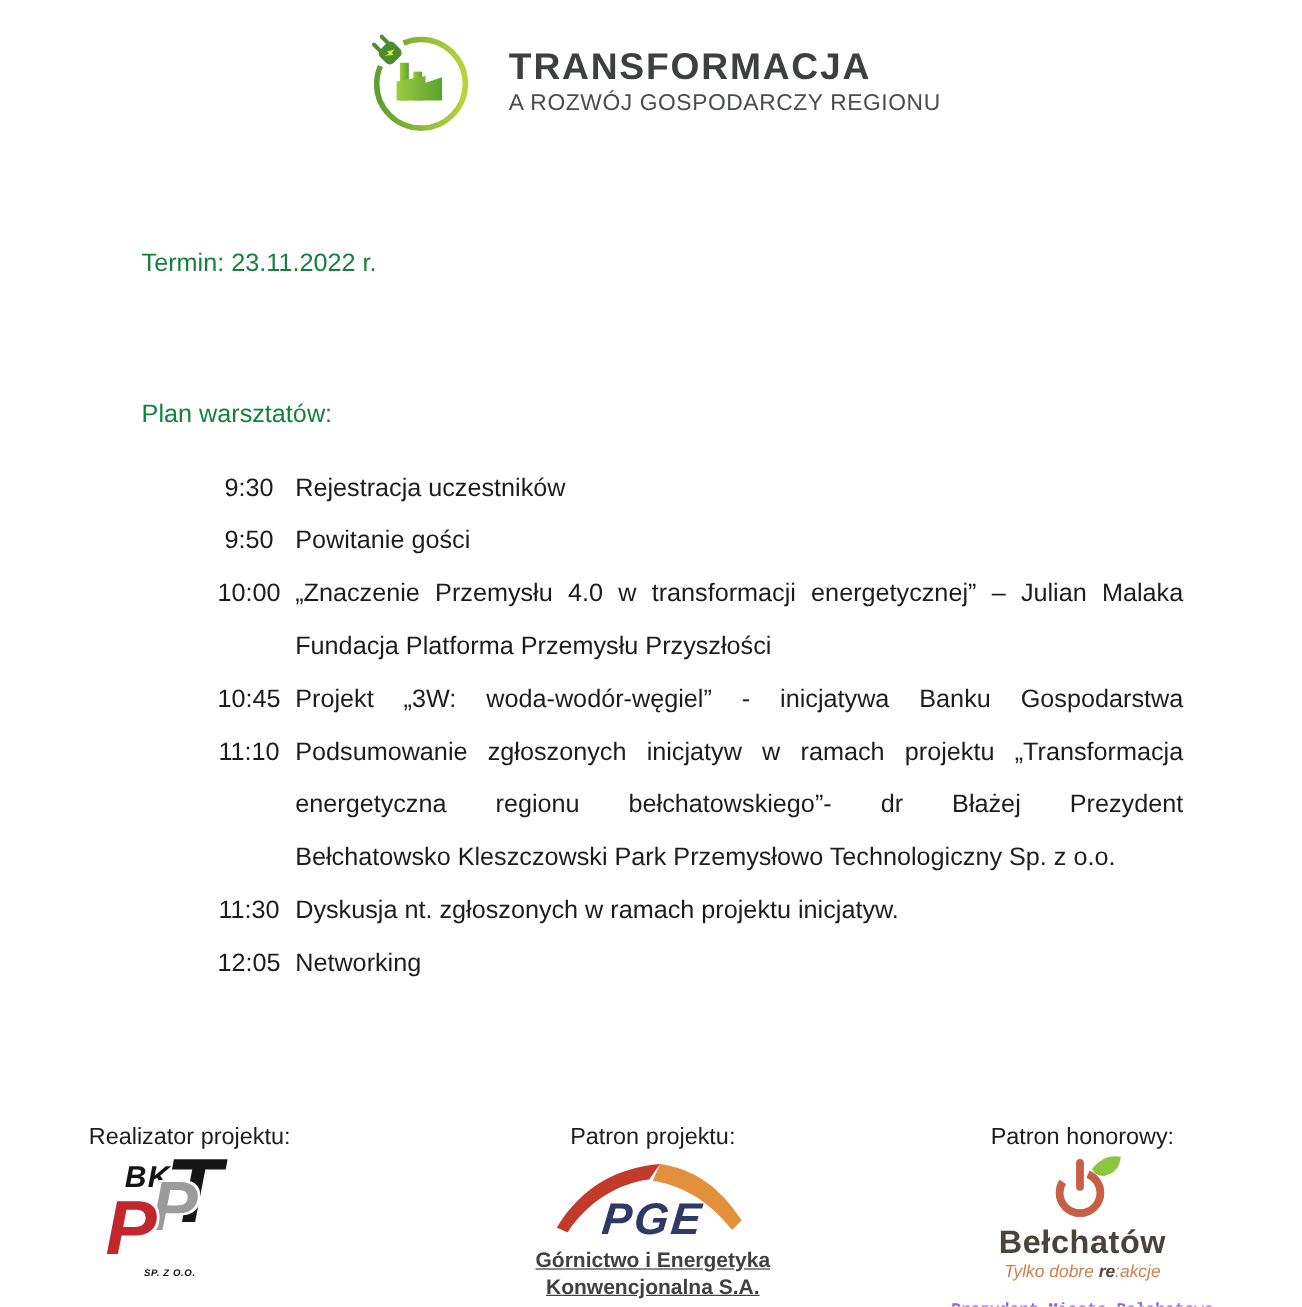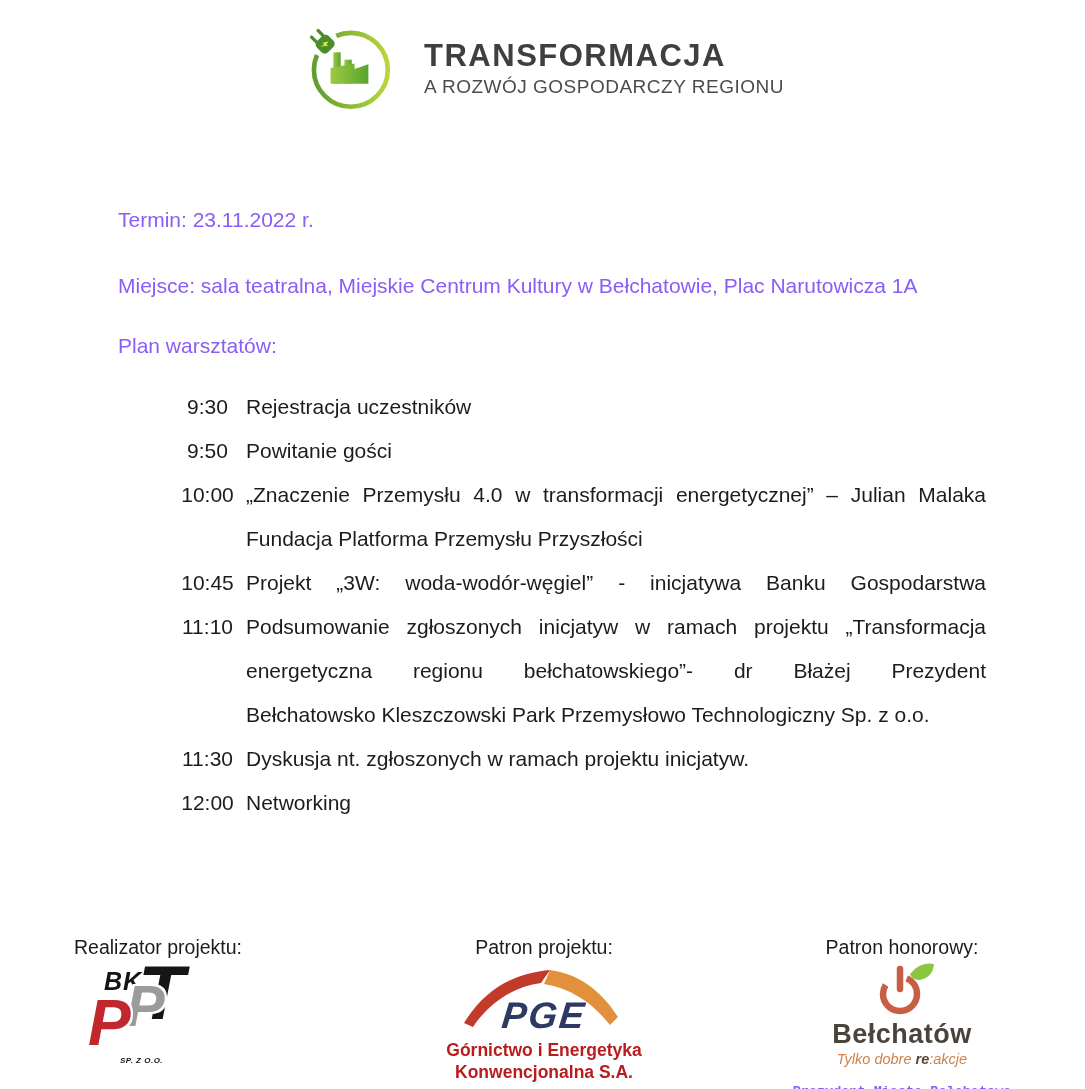--- a/index.html
+++ b/index.html
@@ -12,21 +12,21 @@
   .brand-text{display:flex;flex-direction:column;}
   .brand-title{font-size:31px;font-weight:bold;color:#3e4040;letter-spacing:1.5px;line-height:34px;}
   .brand-subtitle{font-size:19px;color:#4b4d4d;letter-spacing:.5px;margin-top:3px;}
 
   
   .doc-title{position:absolute;top:142px;left:0;right:0;text-align:center;
              font-family:"Liberation Serif",serif;font-weight:bold;font-size:21.5px;color:#000;
              text-decoration:underline;text-decoration-thickness:2px;text-underline-offset:4px;}
 
   
-  .para{position:absolute;left:118px;margin:0;font-size:21px;color:#8b5cf6;}
+  .para{position:absolute;left:118px;margin:0;font-size:21px;color:#15803d;}
   .p-termin{top:208px;}
   .p-miejsce{top:274px;}
   .p-plan{top:334px;}
 
   
   .schedule{position:absolute;left:180px;top:385px;width:806px;font-size:21px;}
   .row{display:flex;align-items:flex-start;}
   .time{flex:none;width:55px;text-align:center;line-height:44px;}
   .rbody{width:740px;margin-left:11px;}
   .line{line-height:44px;}
@@ -49,21 +49,21 @@
             text-shadow:2px 0 #fff,-2px 0 #fff,0 2px #fff,0 -2px #fff,2px 2px #fff,-2px -2px #fff,2px -2px #fff,-2px 2px #fff;}
   .bk-pred{left:10px;top:24px;font-size:64px;color:#c1272d;
            text-shadow:2px 0 #fff,-2px 0 #fff,0 2px #fff,0 -2px #fff,2px 2px #fff,-2px -2px #fff,2px -2px #fff,-2px 2px #fff;}
   .bk-sub{left:42px;top:90px;font-size:8px;color:#141414;letter-spacing:.5px;}
 
   
   .pge{position:relative;width:200px;height:104px;margin:4px auto 0;}
   .pge-arc{position:absolute;left:14px;top:0;}
   .pge-word{position:absolute;left:0;right:0;top:32px;text-align:center;
             font-size:37px;font-weight:900;font-style:italic;color:#2e3a64;letter-spacing:2px;transform:skewX(-6deg);}
-  .pge-lines{position:absolute;left:0;right:0;top:76px;font-size:17.5px;font-weight:bold;color:#b91c1c;line-height:22px;}
+  .pge-lines{position:absolute;left:0;right:0;top:76px;font-size:17.5px;font-weight:bold;color:#404040;line-height:22px;text-decoration:underline;}
 
   
   .belch{position:relative;width:220px;margin:2px auto 0;}
   .belch-city{font-size:27px;font-weight:800;color:#4a433c;letter-spacing:.5px;margin-top:-2px;}
   .belch-slogan{font-size:14.5px;font-style:italic;margin-top:1px;}
   .sl-o{color:#d0804b;}
   .sl-re{color:#5f4634;font-weight:bold;}
   .belch-sub{font-size:13.5px;font-weight:bold;color:#8b5cf6;margin-top:17px;font-family:Liberation Mono, monospace;}
 </style>
 </head>
@@ -97,21 +97,20 @@
       </g>
     </svg>
     <div class="brand-text">
       <div class="brand-title">TRANSFORMACJA</div>
       <div class="brand-subtitle">A ROZWÓJ GOSPODARCZY REGIONU</div>
     </div>
   </div>
 
 
   <p class="para p-termin">Termin: 23.11.2022 r.</p>
-  <p class="para p-miejsce">Miejsce: sala teatralna, Miejskie Centrum Kultury w Bełchatowie, Plac Narutowicza 1A</p>
   <p class="para p-plan">Plan warsztatów:</p>
 
   <div class="schedule">
 
     <div class="row">
       <div class="time">9:30</div>
       <div class="rbody">
           <div class="line">Rejestracja uczestników</div>
         </div>
     </div>
@@ -148,21 +147,21 @@
     </div>
 
     <div class="row">
       <div class="time">11:30</div>
       <div class="rbody">
           <div class="line">Dyskusja nt. zgłoszonych w ramach projektu inicjatyw.</div>
         </div>
     </div>
 
     <div class="row">
-      <div class="time">12:00</div>
+      <div class="time">12:05</div>
       <div class="rbody">
           <div class="line">Networking</div>
         </div>
     </div>
 
   </div>
 
   <div class="fcol fcol-left">
     <div class="flabel">Realizator projektu:</div>
     <div class="bkppt">

